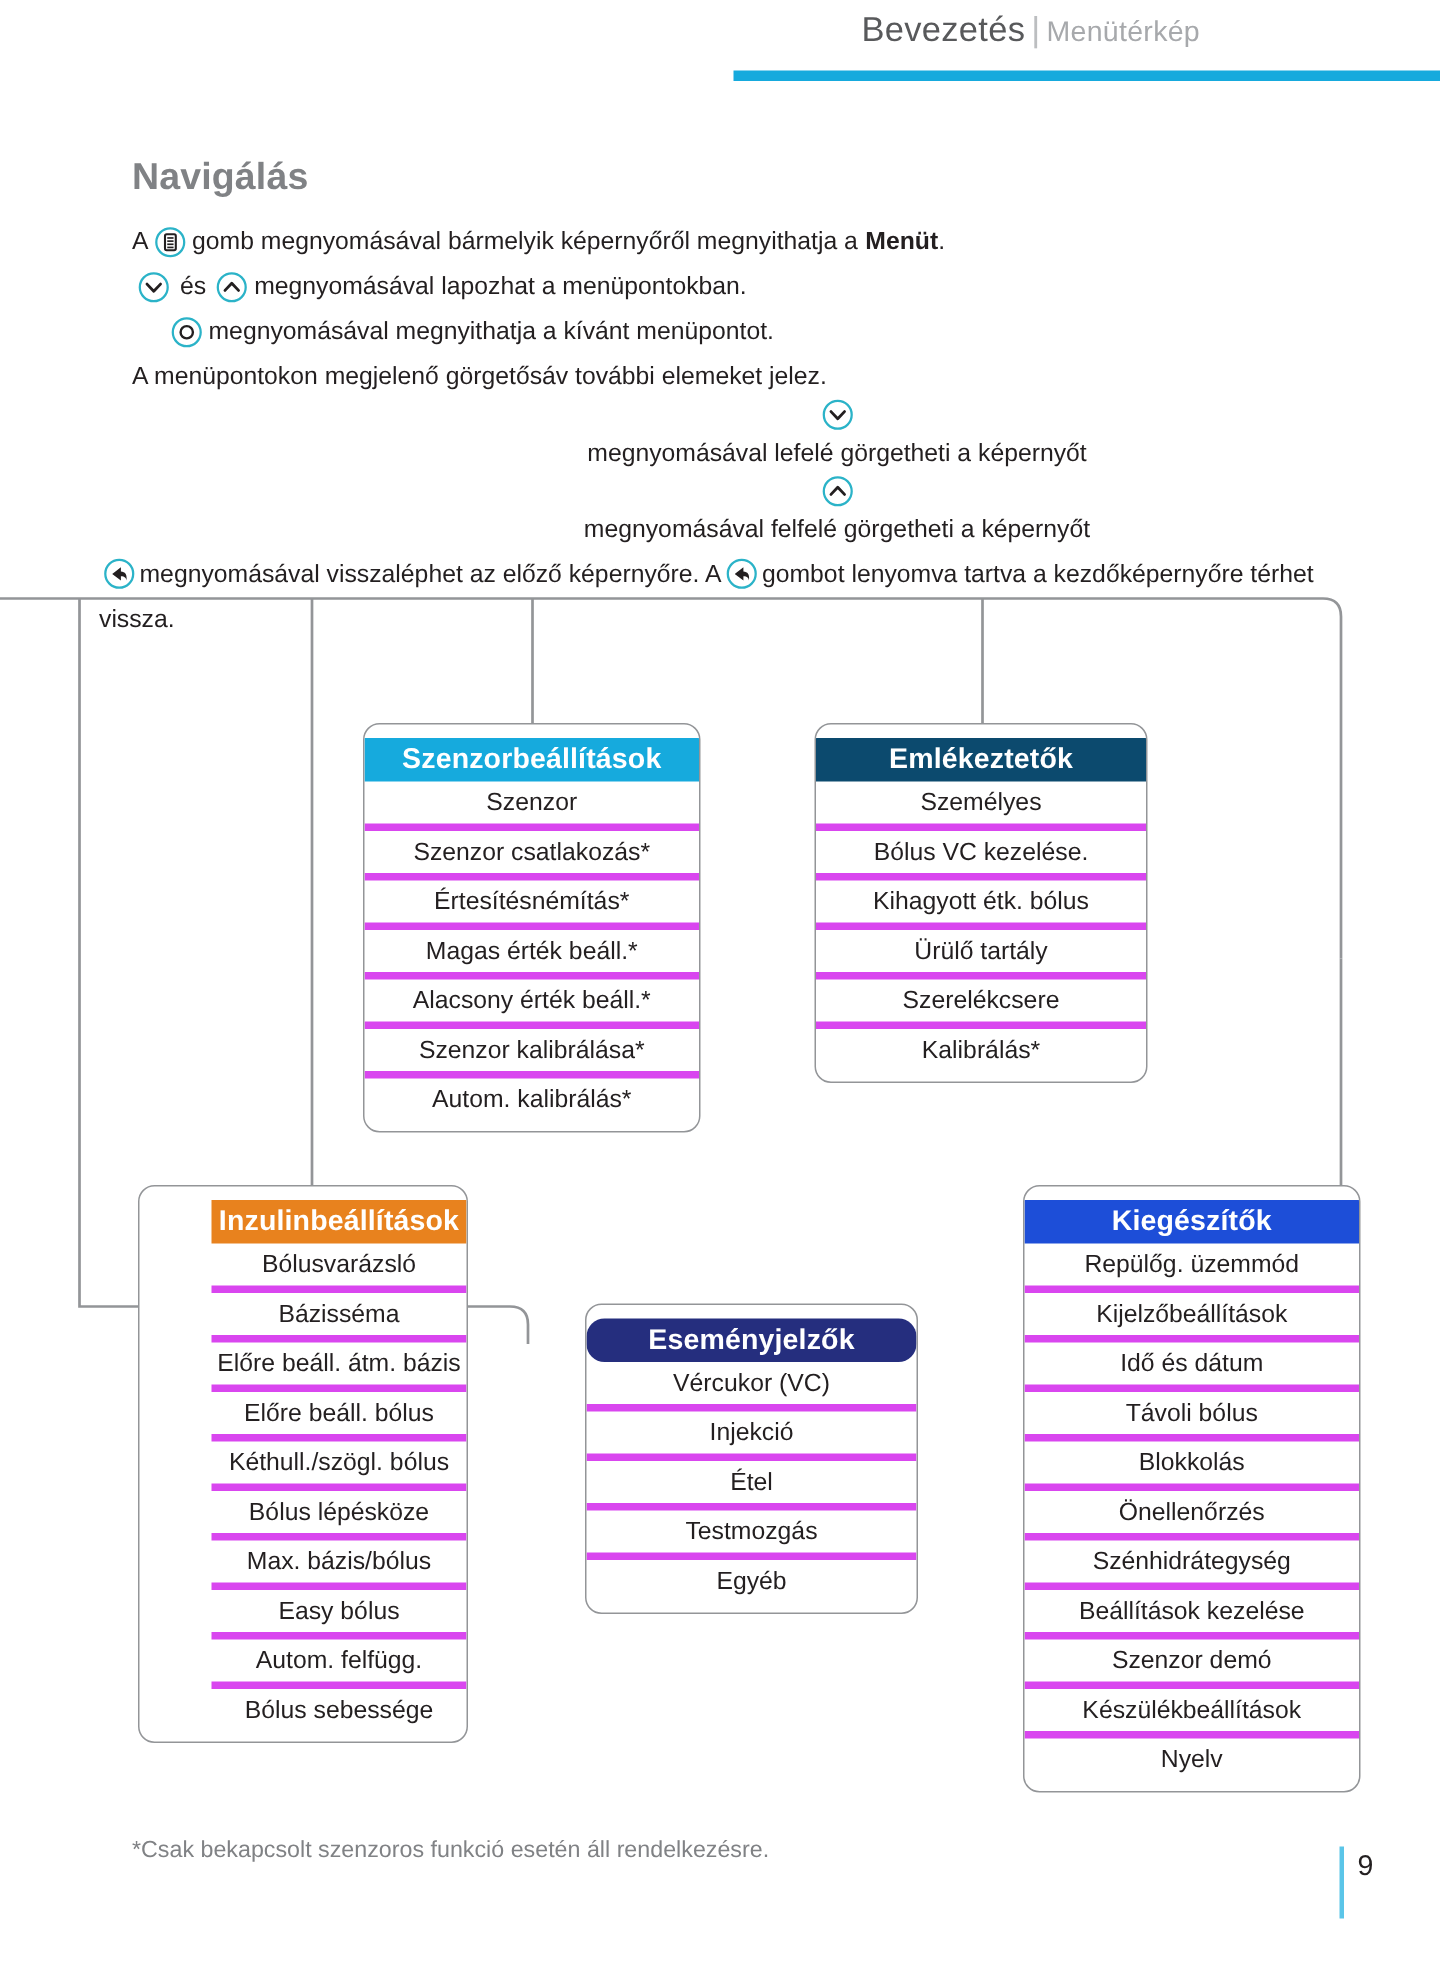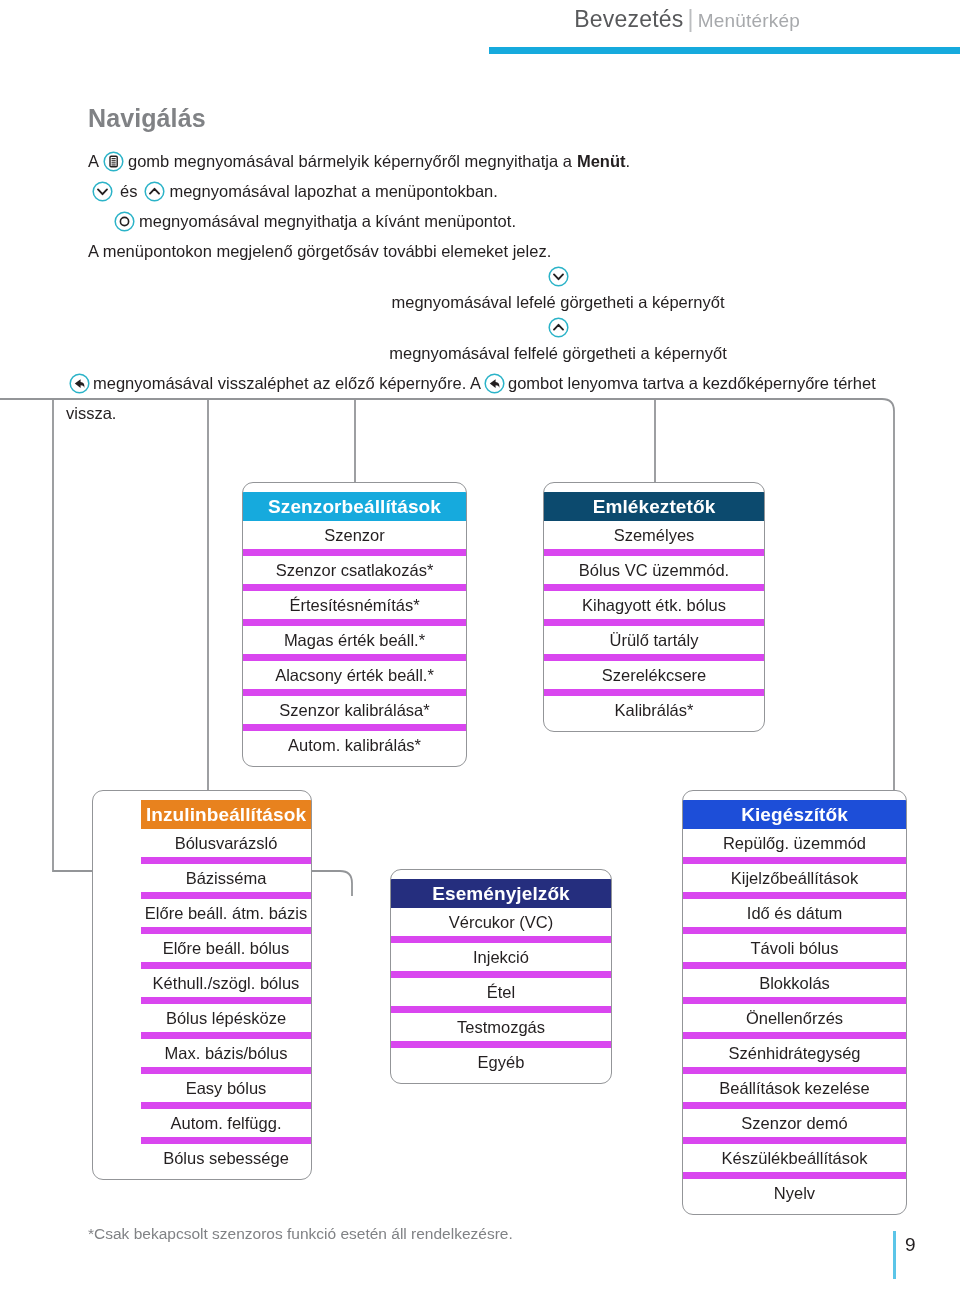--- a/index.html
+++ b/index.html
@@ -51,21 +51,21 @@
     box-sizing:border-box;overflow:hidden;
     padding-top:9px;padding-bottom:7px;
   }
   .node-head{
     text-align:center;color:#ffffff;font-weight:700;
     font-size:19px;line-height:29px;height:29px;
     letter-spacing:.1px;
   }
   .node-item{
     text-align:center;font-size:16.5px;line-height:28px;height:28px;
-    color:#231f20;border-bottom:7px solid #d946ef;
+    color:#231f20;border-bottom:5px solid #d946ef;
     white-space:nowrap;
   }
   .node-item:last-child{border-bottom:none;}
 
   
   #node-sensor   {left:242px; top:98px;  width:225px;}
   #node-remind   {left:543px; top:98px;  width:222px;}
   #node-insulin  {left:92px;  top:406px; width:220px;padding-left:48px;}
   #node-events   {left:390px; top:485px; width:222px;}
   #node-extras   {left:682px; top:406px; width:225px;}
@@ -206,21 +206,21 @@
     <div class="node-item">Értesítésnémítás*</div>
     <div class="node-item">Magas érték beáll.*</div>
     <div class="node-item">Alacsony érték beáll.*</div>
     <div class="node-item">Szenzor kalibrálása*</div>
     <div class="node-item">Autom. kalibrálás*</div>
   </div>
 
   <div class="node" id="node-remind">
     <div class="node-head" style="background: #0c4a6e;">Emlékeztetők</div>
     <div class="node-item">Személyes</div>
-    <div class="node-item">Bólus VC üzemmód.</div>
+    <div class="node-item">Bólus VC kezelése.</div>
     <div class="node-item">Kihagyott étk. bólus</div>
     <div class="node-item">Ürülő tartály</div>
     <div class="node-item">Szerelékcsere</div>
     <div class="node-item">Kalibrálás*</div>
   </div>
 
   <div class="node" id="node-insulin">
     <div class="node-head" style="background: rgb(232, 130, 30);">Inzulinbeállítások</div>
     <div class="node-item">Bólusvarázsló</div>
     <div class="node-item">Bázisséma</div>
@@ -228,21 +228,21 @@
     <div class="node-item">Előre beáll. bólus</div>
     <div class="node-item">Kéthull./szögl. bólus</div>
     <div class="node-item">Bólus lépésköze</div>
     <div class="node-item">Max. bázis/bólus</div>
     <div class="node-item">Easy bólus</div>
     <div class="node-item">Autom. felfügg.</div>
     <div class="node-item">Bólus sebessége</div>
   </div>
 
   <div class="node" id="node-events">
-    <div class="node-head" style="background: rgb(37, 46, 126);">Eseményjelzők</div>
+    <div class="node-head" style="background: rgb(37, 46, 126); border-radius: 12px;">Eseményjelzők</div>
     <div class="node-item">Vércukor (VC)</div>
     <div class="node-item">Injekció</div>
     <div class="node-item">Étel</div>
     <div class="node-item">Testmozgás</div>
     <div class="node-item">Egyéb</div>
   </div>
 
   <div class="node" id="node-extras">
     <div class="node-head" style="background: #1d4ed8;">Kiegészítők</div>
     <div class="node-item">Repülőg. üzemmód</div>

